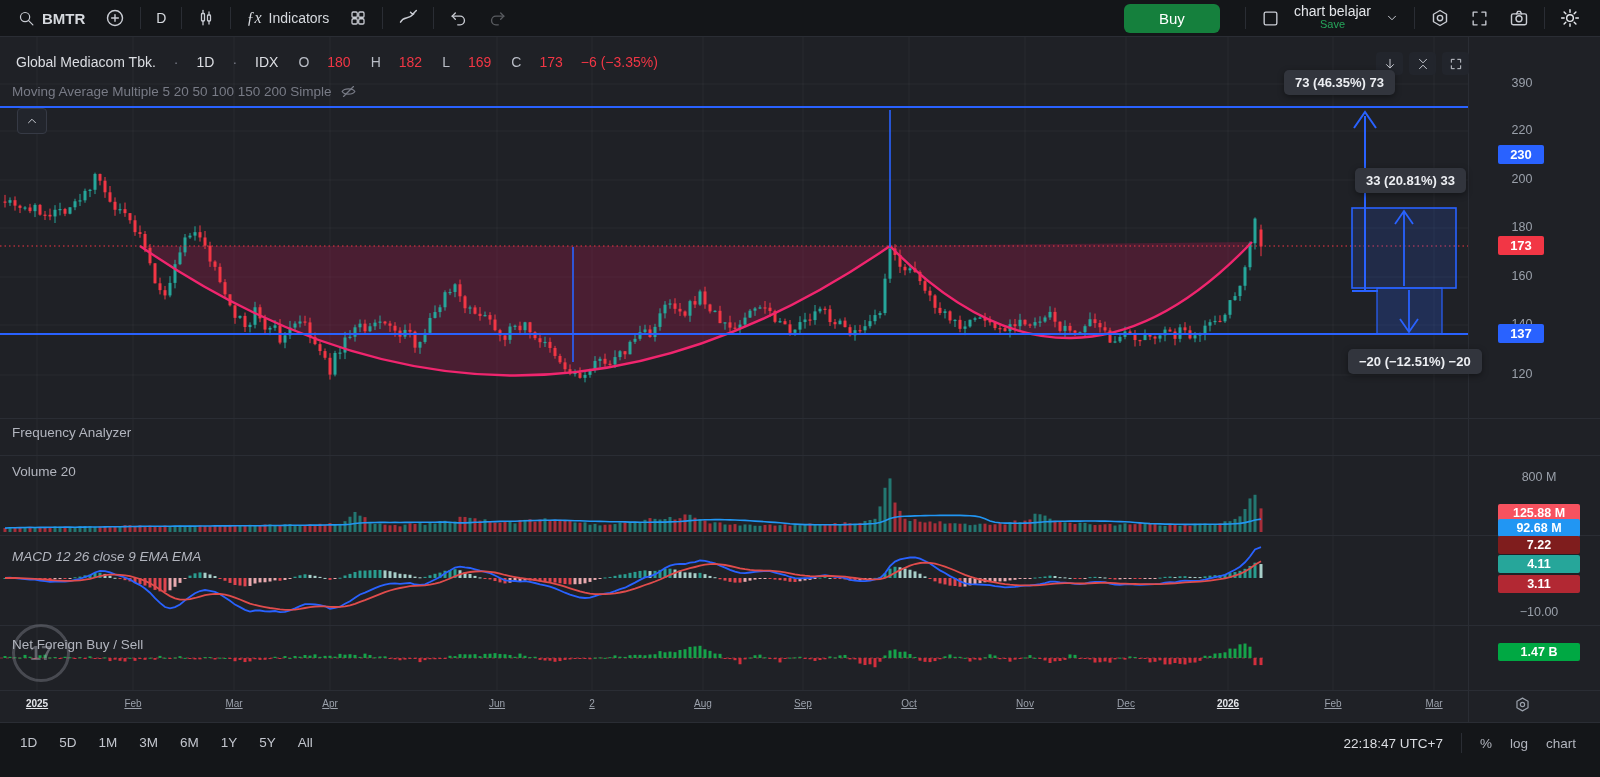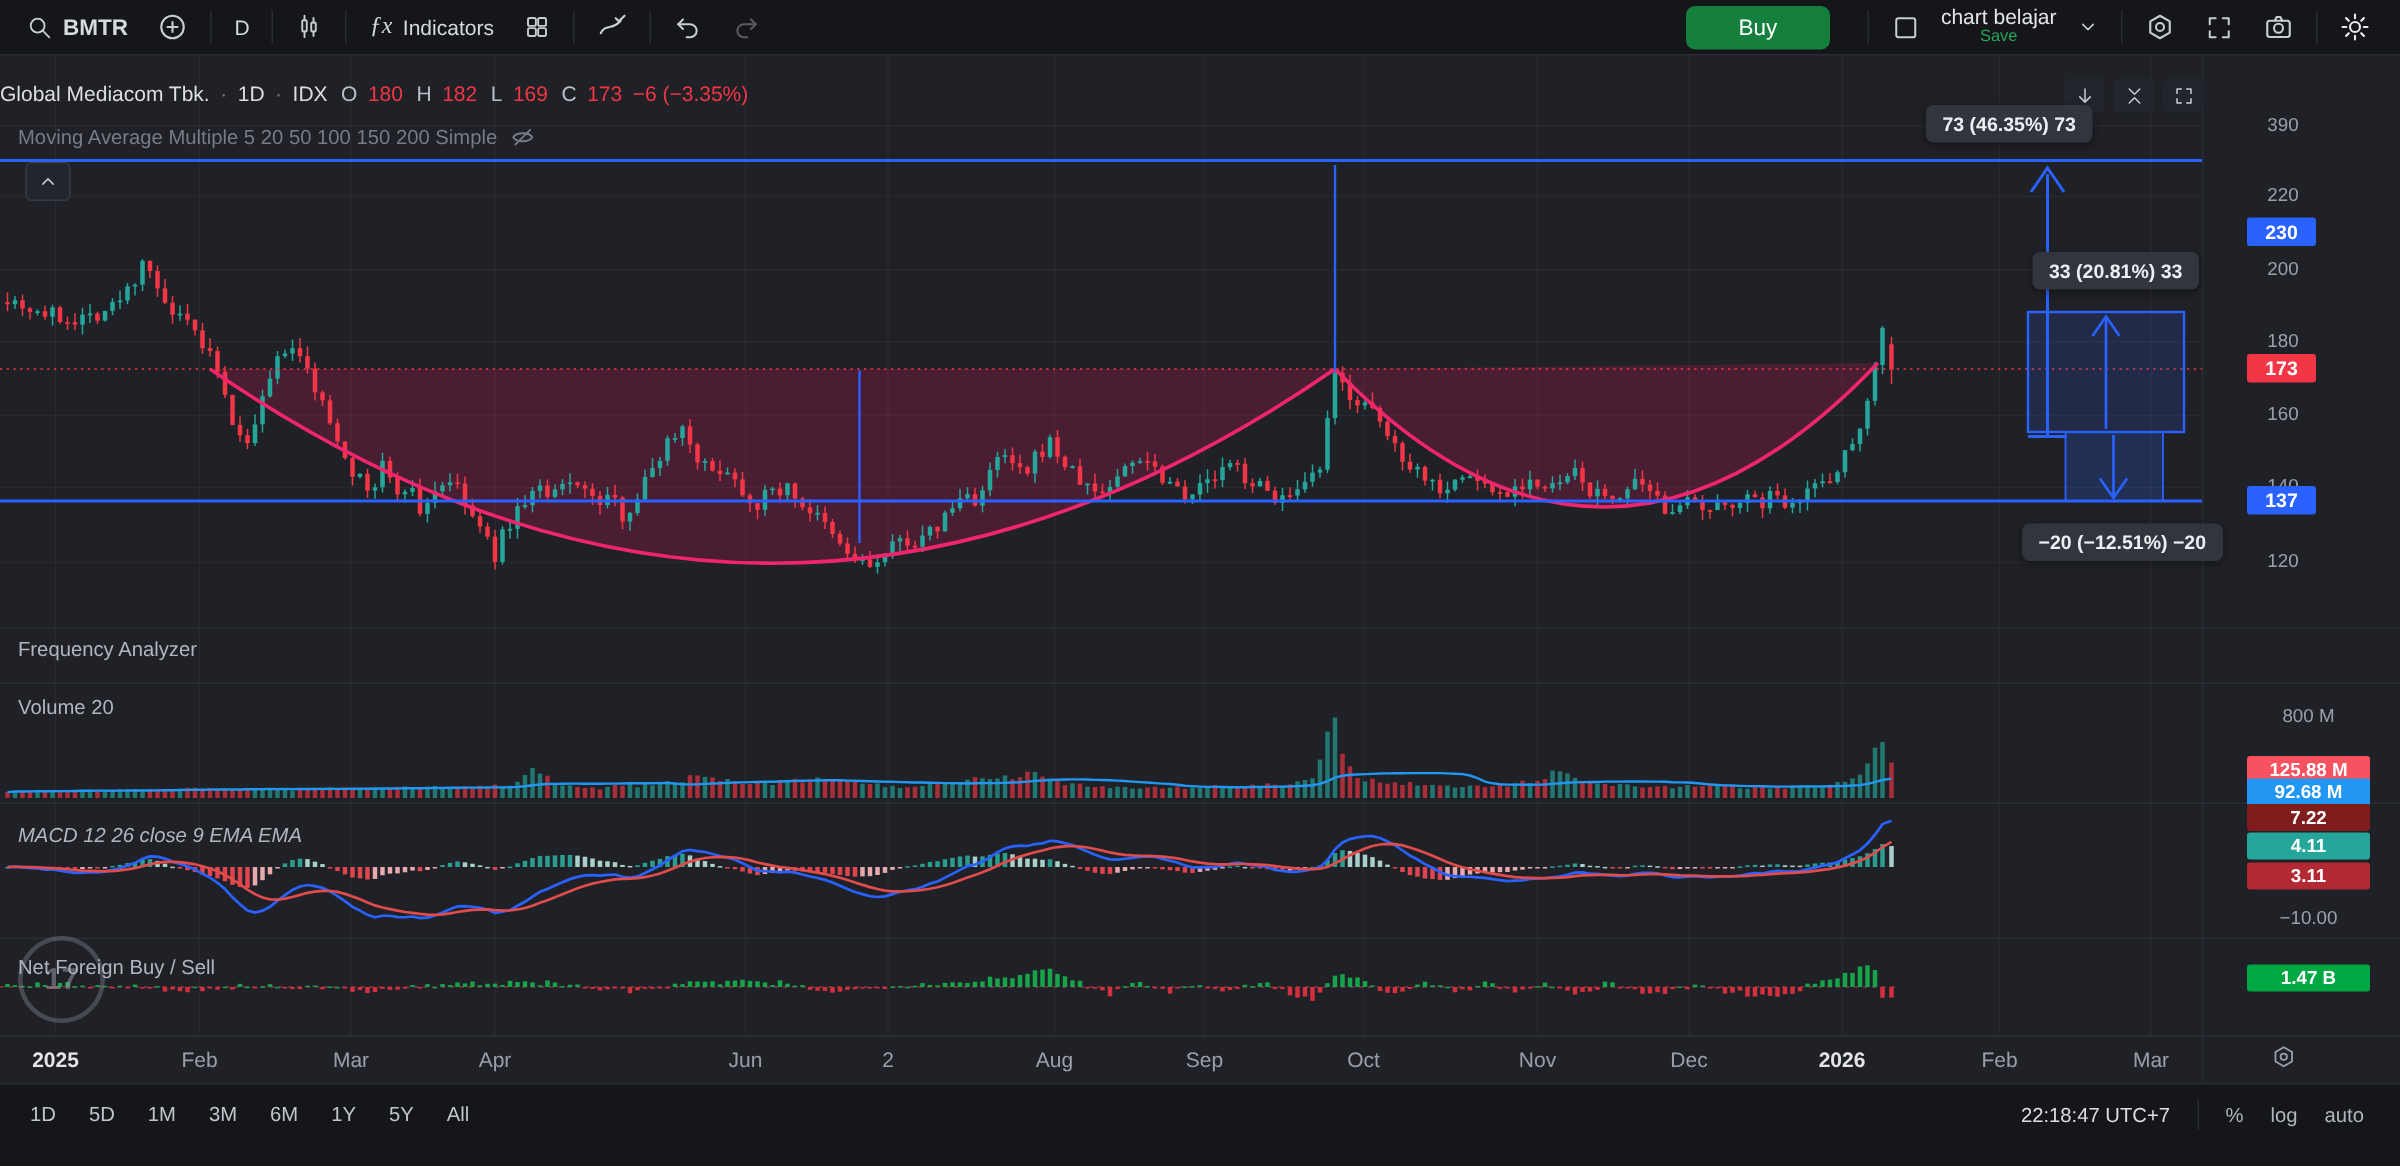--- a/index.html
+++ b/index.html
@@ -18,21 +18,21 @@
   .sep{width:1px;height:22px;background:#2a2d34;margin:0 5px;}
   .icon{stroke:#c9ccd3;fill:none;stroke-width:1.7;stroke-linecap:round;stroke-linejoin:round;}
   .dim{opacity:.38;}
   .buy{background:#15803d;color:#fff;border:none;border-radius:6px;width:96px;height:29px;
        font-family:inherit;font-weight:400;font-size:15px;cursor:pointer;margin-right:20px;}
   .chartname{display:flex;flex-direction:column;align-items:center;line-height:13px;margin:16px 4px;cursor:pointer;}
   .chartname .nm{font-size:14px;color:#e3e5e9;}
   .chartname .sv{font-size:11px;color:#26a65b;}
   
   #gfx{position:absolute;left:0;top:0;z-index:5;pointer-events:none;}
-  .legend{position:absolute;left:0;top:54px;z-index:20;font-size:14px;display:flex;gap:7px;align-items:baseline;white-space:nowrap;}
+  .legend{position:absolute;left:16px;top:54px;z-index:20;font-size:14px;display:flex;gap:18px;align-items:baseline;white-space:nowrap;}
   .legend .t{color:#dcdee3;}
   .legend .d{color:#787b86;}
   .legend .k{color:#b9bdc6;margin-left:2px;}
   .legend .v{color:#f23645;}
   .legend2{position:absolute;left:12px;top:83px;z-index:20;font-size:13.5px;color:#787b86;display:flex;align-items:center;gap:9px;}
   .panetitle{position:absolute;left:12px;z-index:20;font-size:13.5px;color:#b2b5be;}
   .sq-btn{position:absolute;width:28px;height:24px;background:#22252c;border:1px solid #363a45;border-radius:4px;
           display:flex;align-items:center;justify-content:center;z-index:21;cursor:pointer;}
   .panebtns{position:absolute;left:1376px;top:52px;display:flex;gap:6px;z-index:21;}
   .panebtns .pb{width:27px;height:23px;background:#22252c;border:none;border-radius:4px;display:flex;align-items:center;justify-content:center;cursor:pointer;}
@@ -42,21 +42,21 @@
   .tagc{position:absolute;left:1498px;width:46px;text-align:center;font-size:13px;font-weight:700;color:#fff;
         border-radius:2px;padding:2px 0;z-index:9;}
   .wtag{position:absolute;left:1498px;width:82px;text-align:center;font-size:12.5px;font-weight:700;color:#fff;
         border-radius:2px;padding:2px 0;z-index:9;}
   .gwide{position:absolute;left:1498px;width:82px;text-align:center;font-size:12.5px;color:#9aa0aa;z-index:8;}
   .wm{position:absolute;left:12px;top:624px;width:52px;height:52px;border:3px solid rgba(134,137,147,.40);
       border-radius:50%;display:flex;align-items:center;justify-content:center;font-size:20px;font-weight:700;
       color:rgba(150,153,163,.55);z-index:6;}
   
   .axisrow{position:absolute;left:0;top:690px;width:1600px;height:32px;border-top:1px solid #2a2d34;z-index:15;}
-  .mon{position:absolute;top:7px;font-size:14px;color:#9aa0aa;transform:translateX(-50%);cursor:ew-resize;}
+  .mon{position:absolute;top:7px;font-size:10px;color:#9aa0aa;transform:translateX(-50%);cursor:ew-resize;text-decoration:underline;}
   .mon.b{color:#e3e5e9;font-weight:700;}
   .axgear{position:absolute;left:1514px;top:5px;cursor:pointer;}
   .bottombar{position:absolute;left:0;top:722px;width:1600px;height:55px;background:#141619;border-top:1px solid #2a2d34;
              display:flex;align-items:flex-start;justify-content:space-between;z-index:15;}
   .ranges{display:flex;gap:6px;padding:8px 0 0 12px;}
   .rbtn{background:none;border:none;color:#c2c5cd;font-family:inherit;font-size:13.5px;padding:4px 8px;border-radius:4px;cursor:pointer;}
   .brright{display:flex;align-items:center;gap:18px;padding:10px 24px 0 0;font-size:13.5px;color:#b2b5be;}
   .brright .clock{color:#dcdee3;cursor:pointer;}
   .brright .vsep{width:1px;height:20px;background:#2a2d34;}
   .brright span{cursor:pointer;}
@@ -1631,16 +1631,16 @@
         <button class="rbtn">6M</button>
         <button class="rbtn">1Y</button>
         <button class="rbtn">5Y</button>
         <button class="rbtn">All</button>
       </div>
     <div class="brright">
       <span class="clock">22:18:47 UTC+7</span>
       <div class="vsep"></div>
       <span>%</span>
       <span>log</span>
-      <span>auto</span>
+      <span>chart</span>
     </div>
   </div>
 </div>
 
 </body></html>

